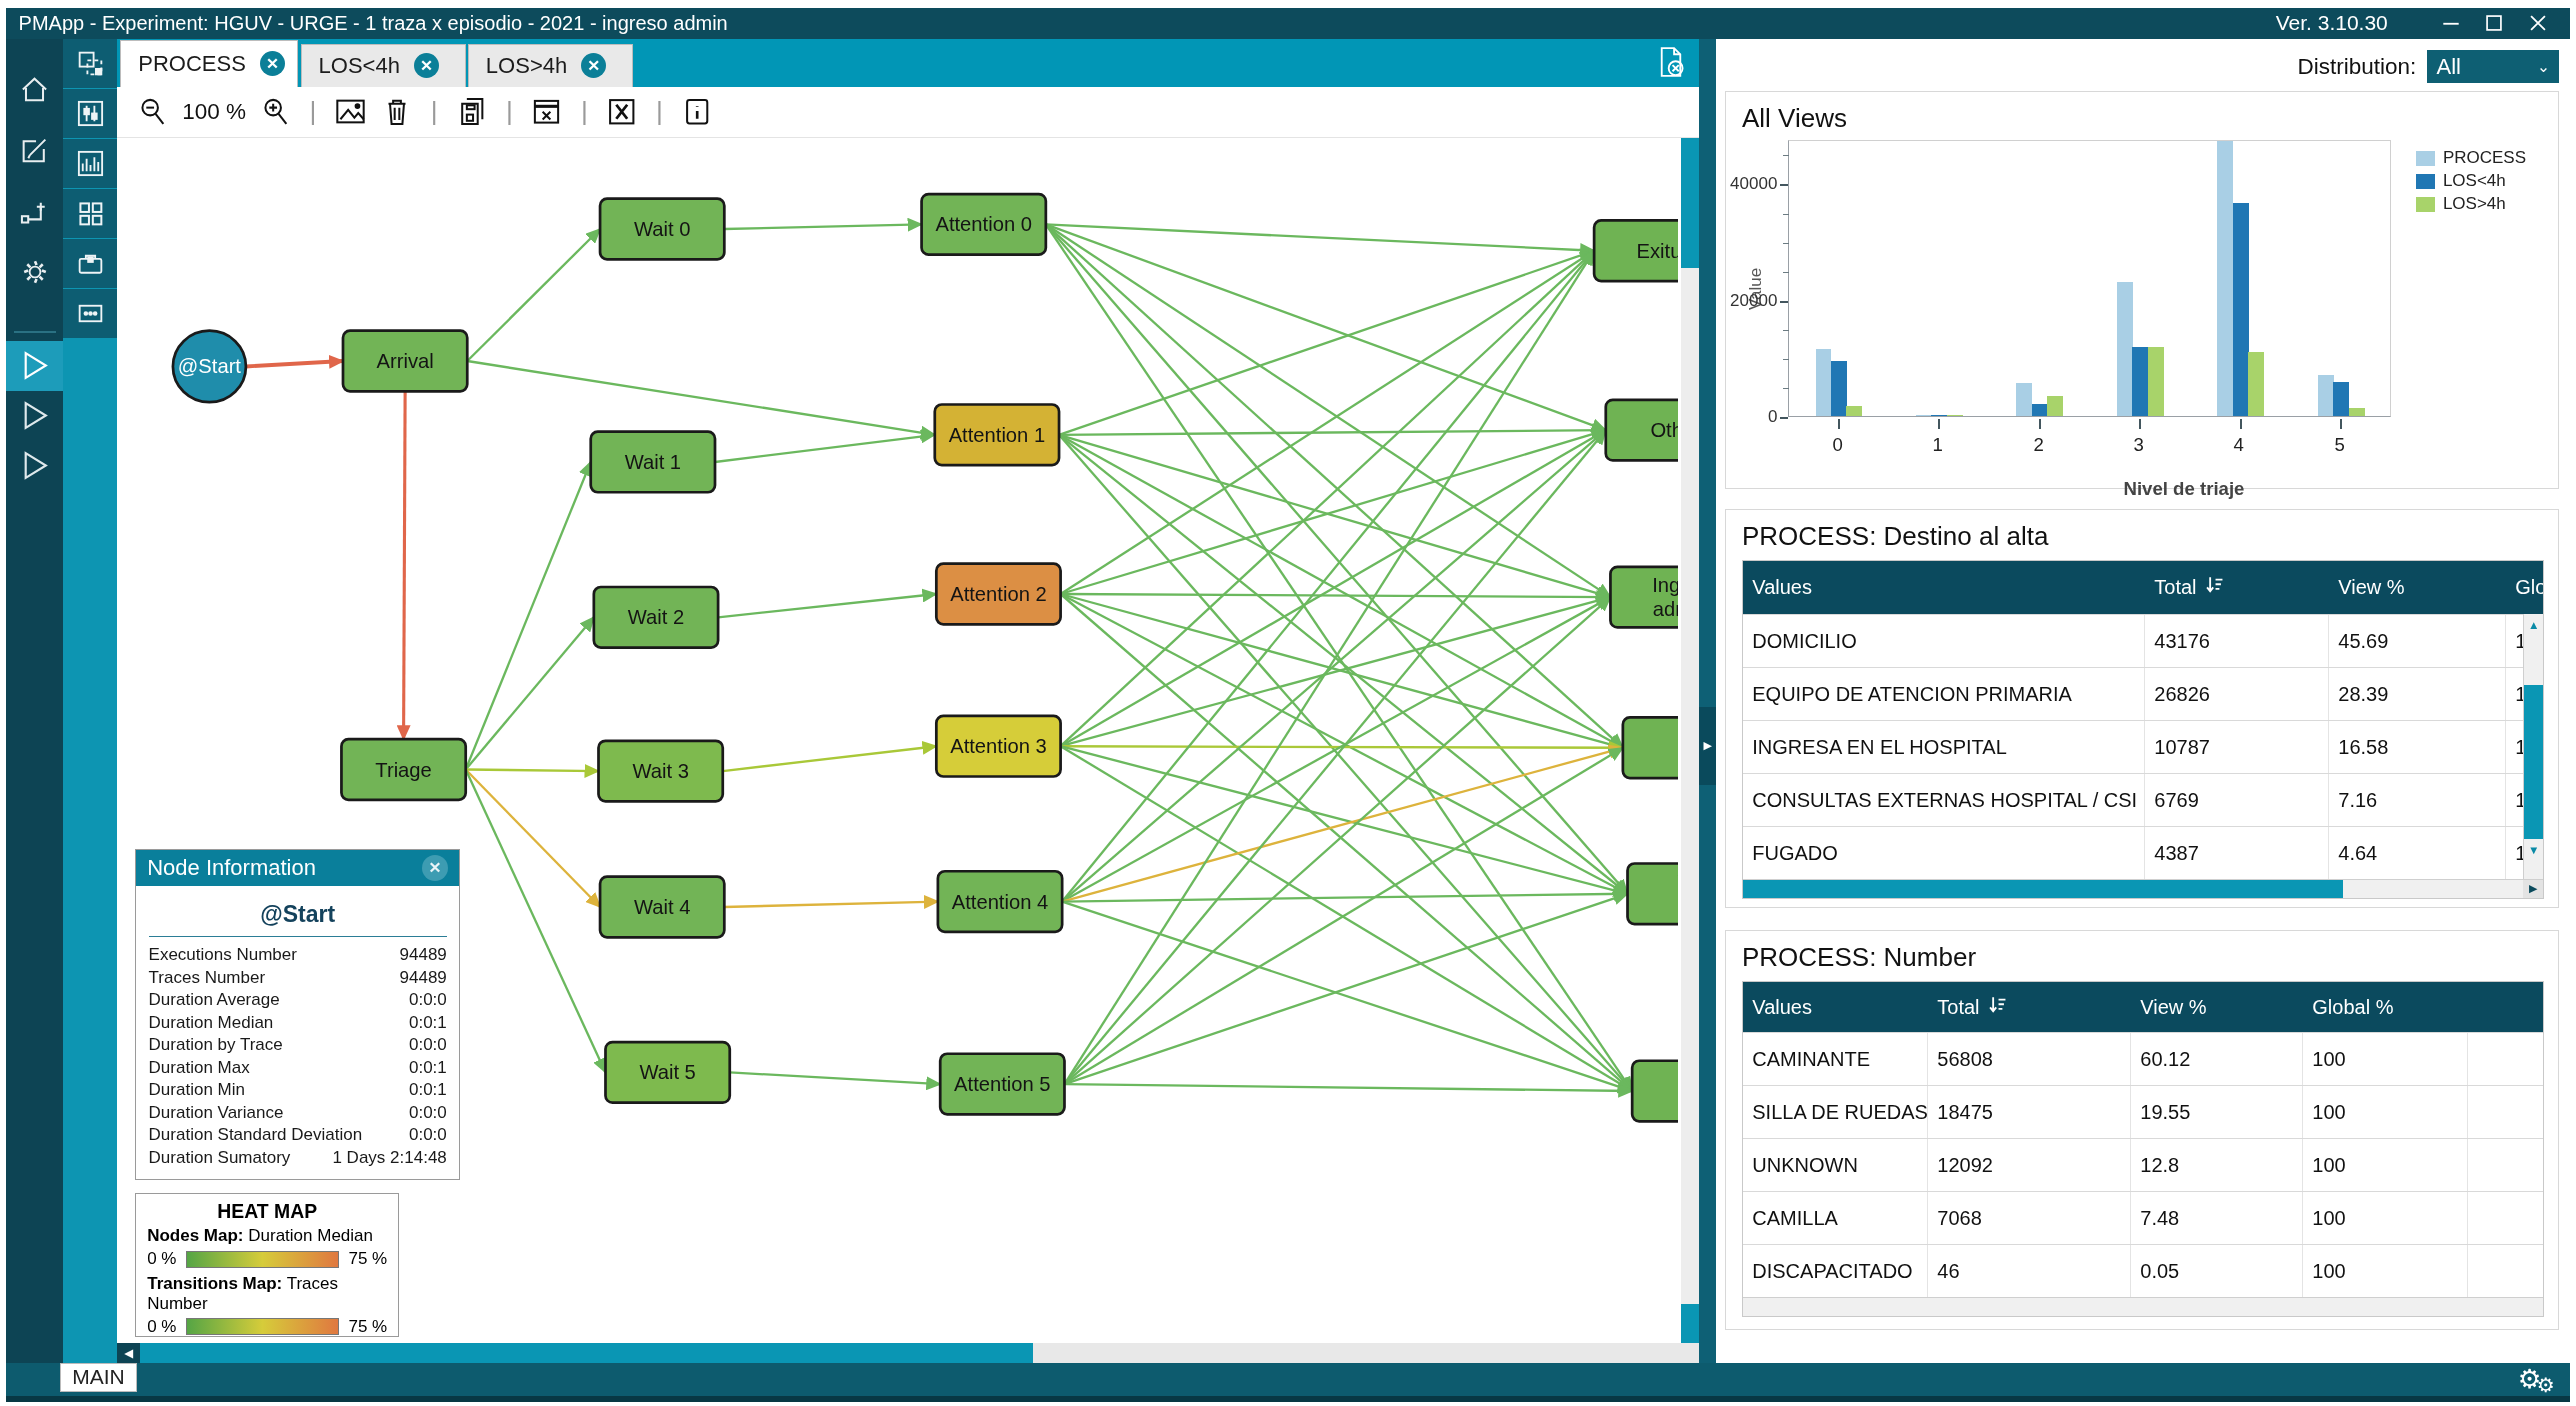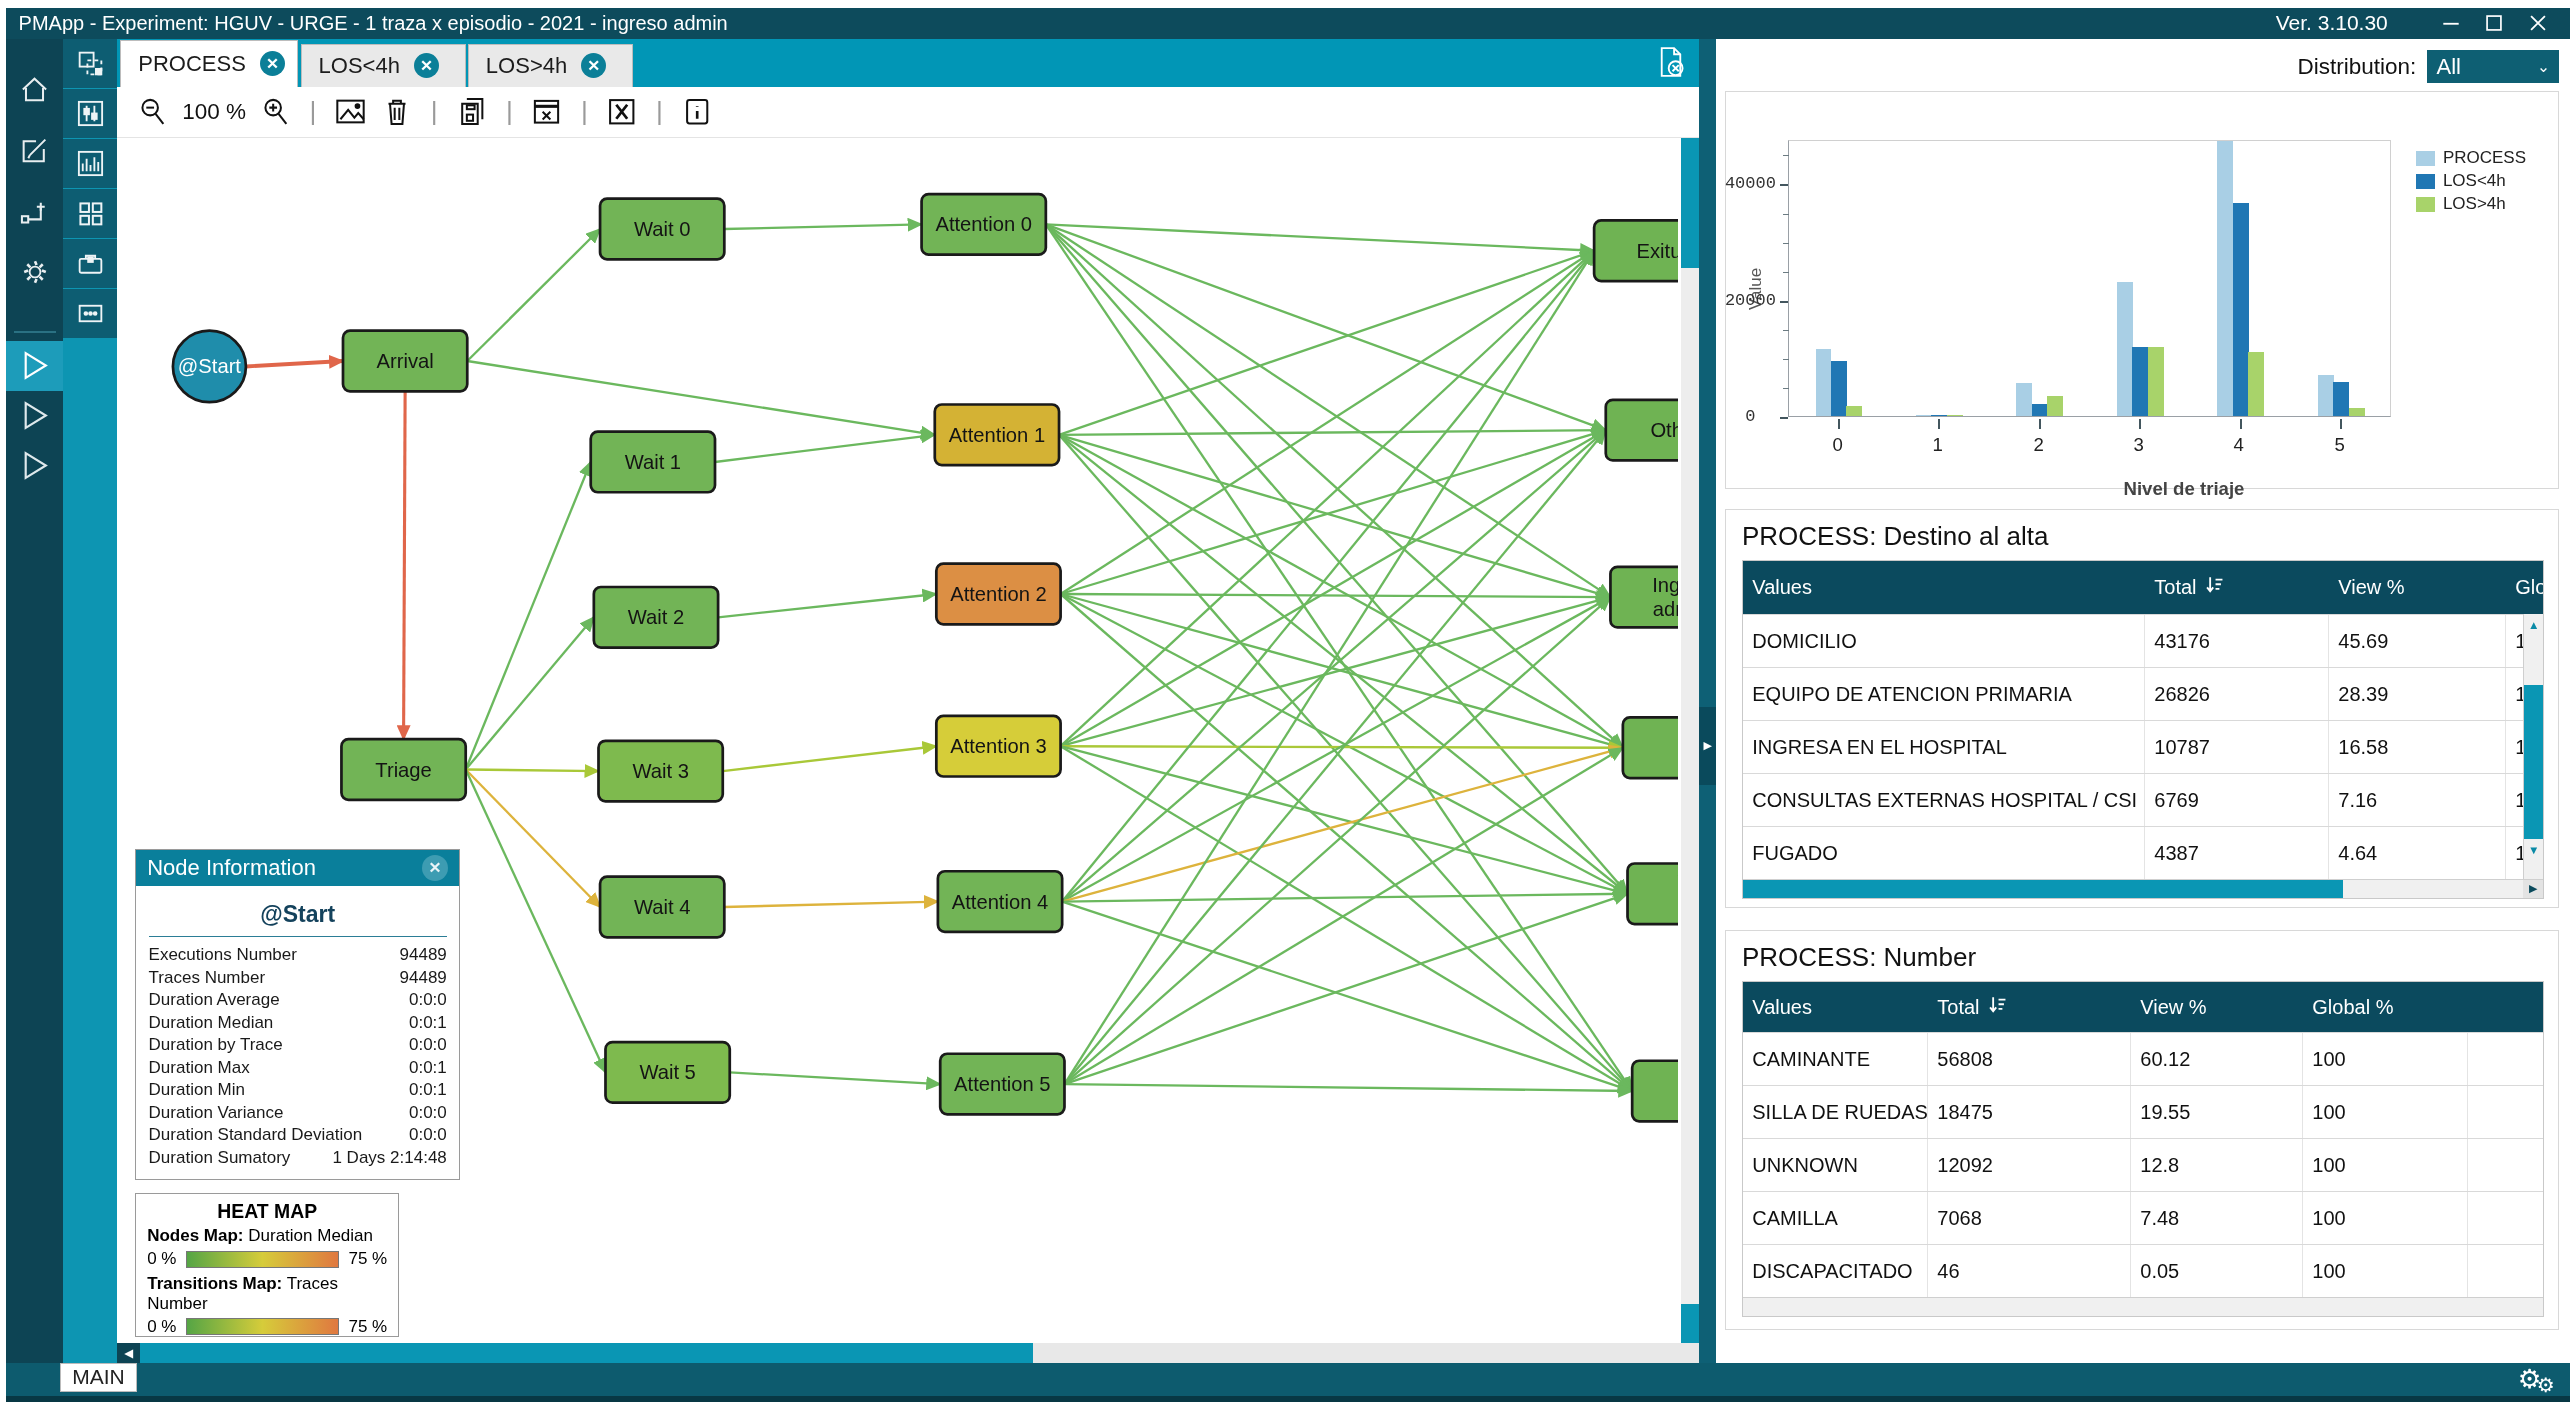--- a/index.html
+++ b/index.html
@@ -78,21 +78,21 @@
   .distselect { width:132px; height:33px; background:#0e5f73; color:#fff; font-size:22px; display:flex; align-items:center; padding:0 9.3px;gap:14px; }
   .distselect .chev { margin-left:auto; font-size:15.5px; }
 
   .card { background:#fff; border:1.6px solid #d8d8d8; position:relative; }
   .card-title { font-size:26px; color:#111; padding:11px 0 0 15.5px; }
 
   
   #chartcard { height:398px; margin-top:4.7px; }
   .plot { position:absolute; left:62px; top:48px; width:603px; height:277px; border-left:1.6px solid #9aa0a6; border-bottom:1.6px solid #9aa0a6; border-top:0.8px solid #d0d0d0; border-right:0.8px solid #d0d0d0; overflow:hidden; }
   .bar { position:absolute; bottom:0; }
-  .ytick { position:absolute; font-size:17px; color:#333; text-align:center; width:54px;font-family:Liberation Mono, monospace; }
+  .ytick { position:absolute; font-size:17px; color:#333; text-align:right; width:54px; }
   .ymark { position:absolute; width:7.8px; border-top:2.3px solid #43565e; }
   .yminor { position:absolute; width:5.4px; border-top:1.6px solid #6b7b82; }
   .xtick { position:absolute; font-size:18.6px; color:#222; }
   .xmark { position:absolute; height:9.3px; border-left:2.3px solid #43565e; }
   .xaxislabel { position:absolute; font-size:18.6px; color:#444; font-weight:bold; }
   .yaxislabel { position:absolute; font-size:17px; color:#555; transform:rotate(-90deg); transform-origin:left top; }
   .legend { position:absolute; left:690px; top:56px; font-size:17px; color:#222; }
   .legend .li { display:flex; align-items:center; gap:7.8px; margin-bottom:3.1px; }
   .legend .sw { width:18.6px; height:15.5px; }
 
@@ -573,20 +573,21 @@
     <div class="rightpanel">
       <div class="distrow">
         <span>Distribution:</span>
         <div class="distselect">
           <span>All</span>
           <span class="chev">⌄</span>
         </div>
       </div>
 
       <div class="card" id="chartcard">
+        <div class="card-title">All Views</div>
         <div class="yaxislabel" id="ylab" style="left: 20px; top: 218px;">Value</div>
         <div class="plot" id="plot">
             <div class="bar" style="left: 26.4px; width: 15.5px; height: 67px; background: rgb(169, 207, 229);"></div>
             <div class="bar" style="left: 42px; width: 15.5px; height: 55px; background: rgb(32, 119, 180);"></div>
             <div class="bar" style="left: 57px; width: 15.5px; height: 10px; background: rgb(168, 211, 106);"></div>
             <div class="bar" style="left: 127px; width: 15.5px; height: 0.8px; background: rgb(169, 207, 229);"></div>
             <div class="bar" style="left: 142px; width: 15.5px; height: 0.8px; background: rgb(32, 119, 180);"></div>
             <div class="bar" style="left: 158px; width: 15.5px; height: 0.8px; background: rgb(168, 211, 106);"></div>
             <div class="bar" style="left: 227px; width: 15.5px; height: 33px; background: rgb(169, 207, 229);"></div>
             <div class="bar" style="left: 243px; width: 15.5px; height: 12.4px; background: rgb(32, 119, 180);"></div>

